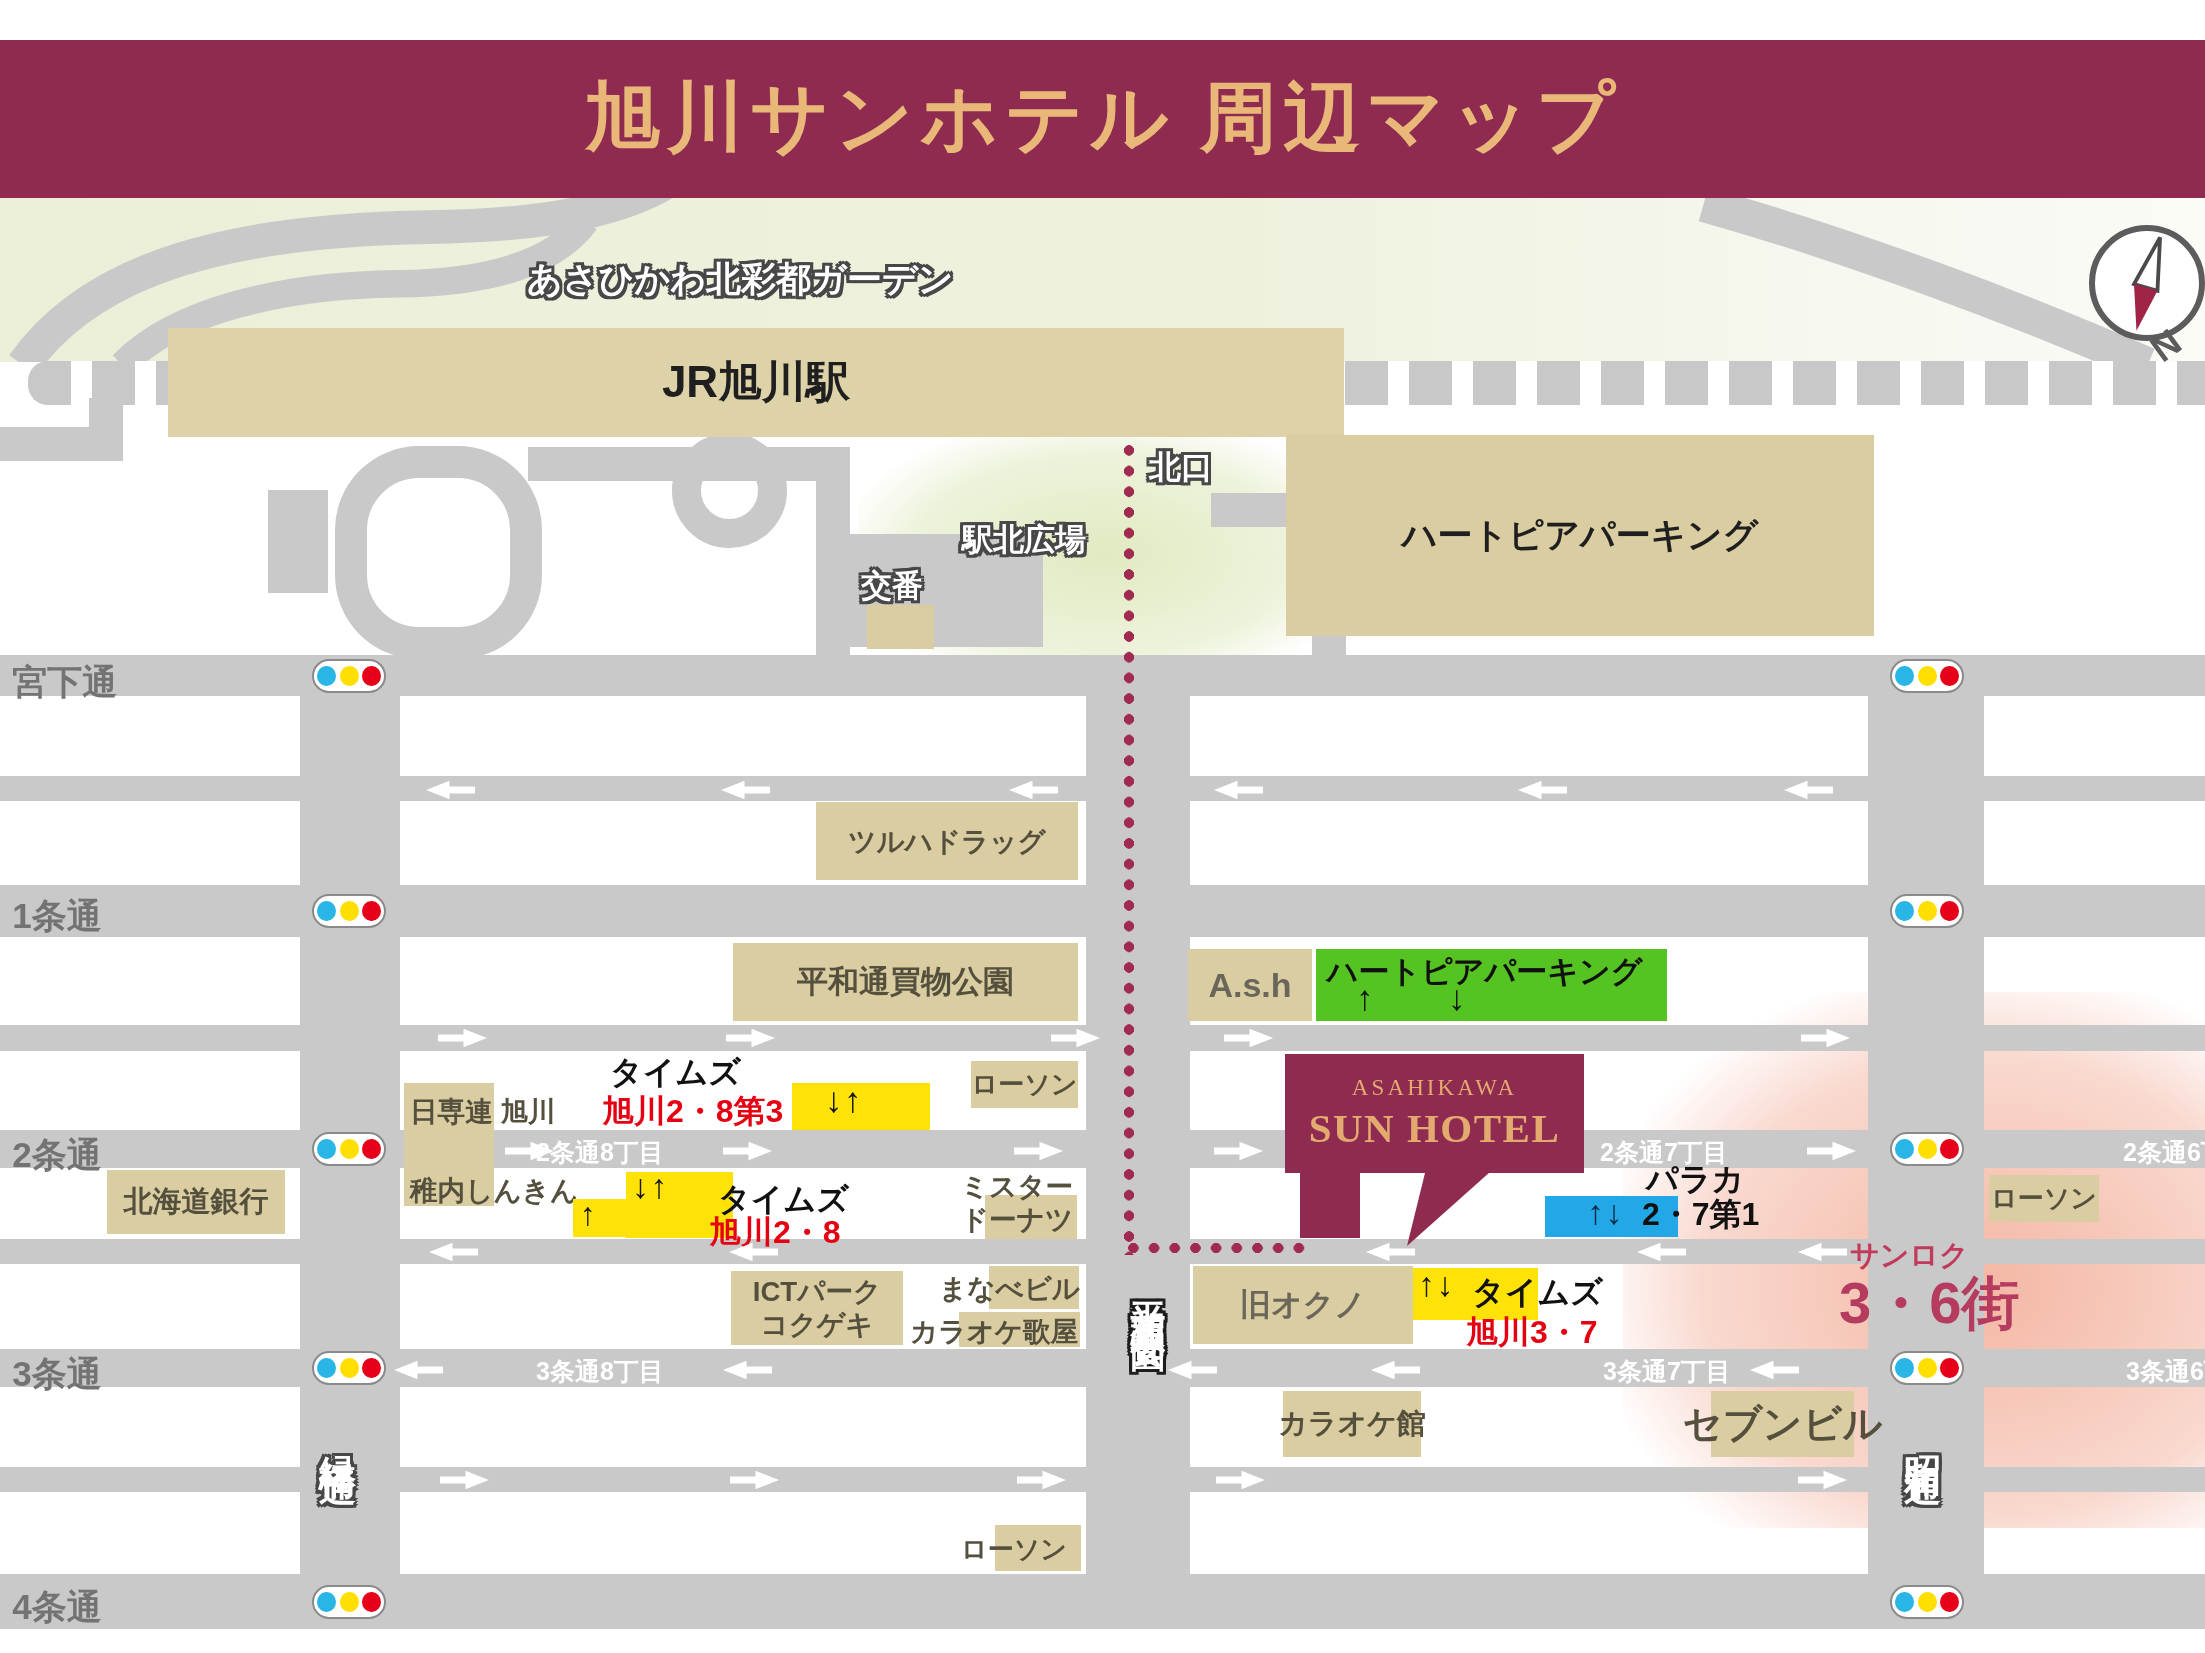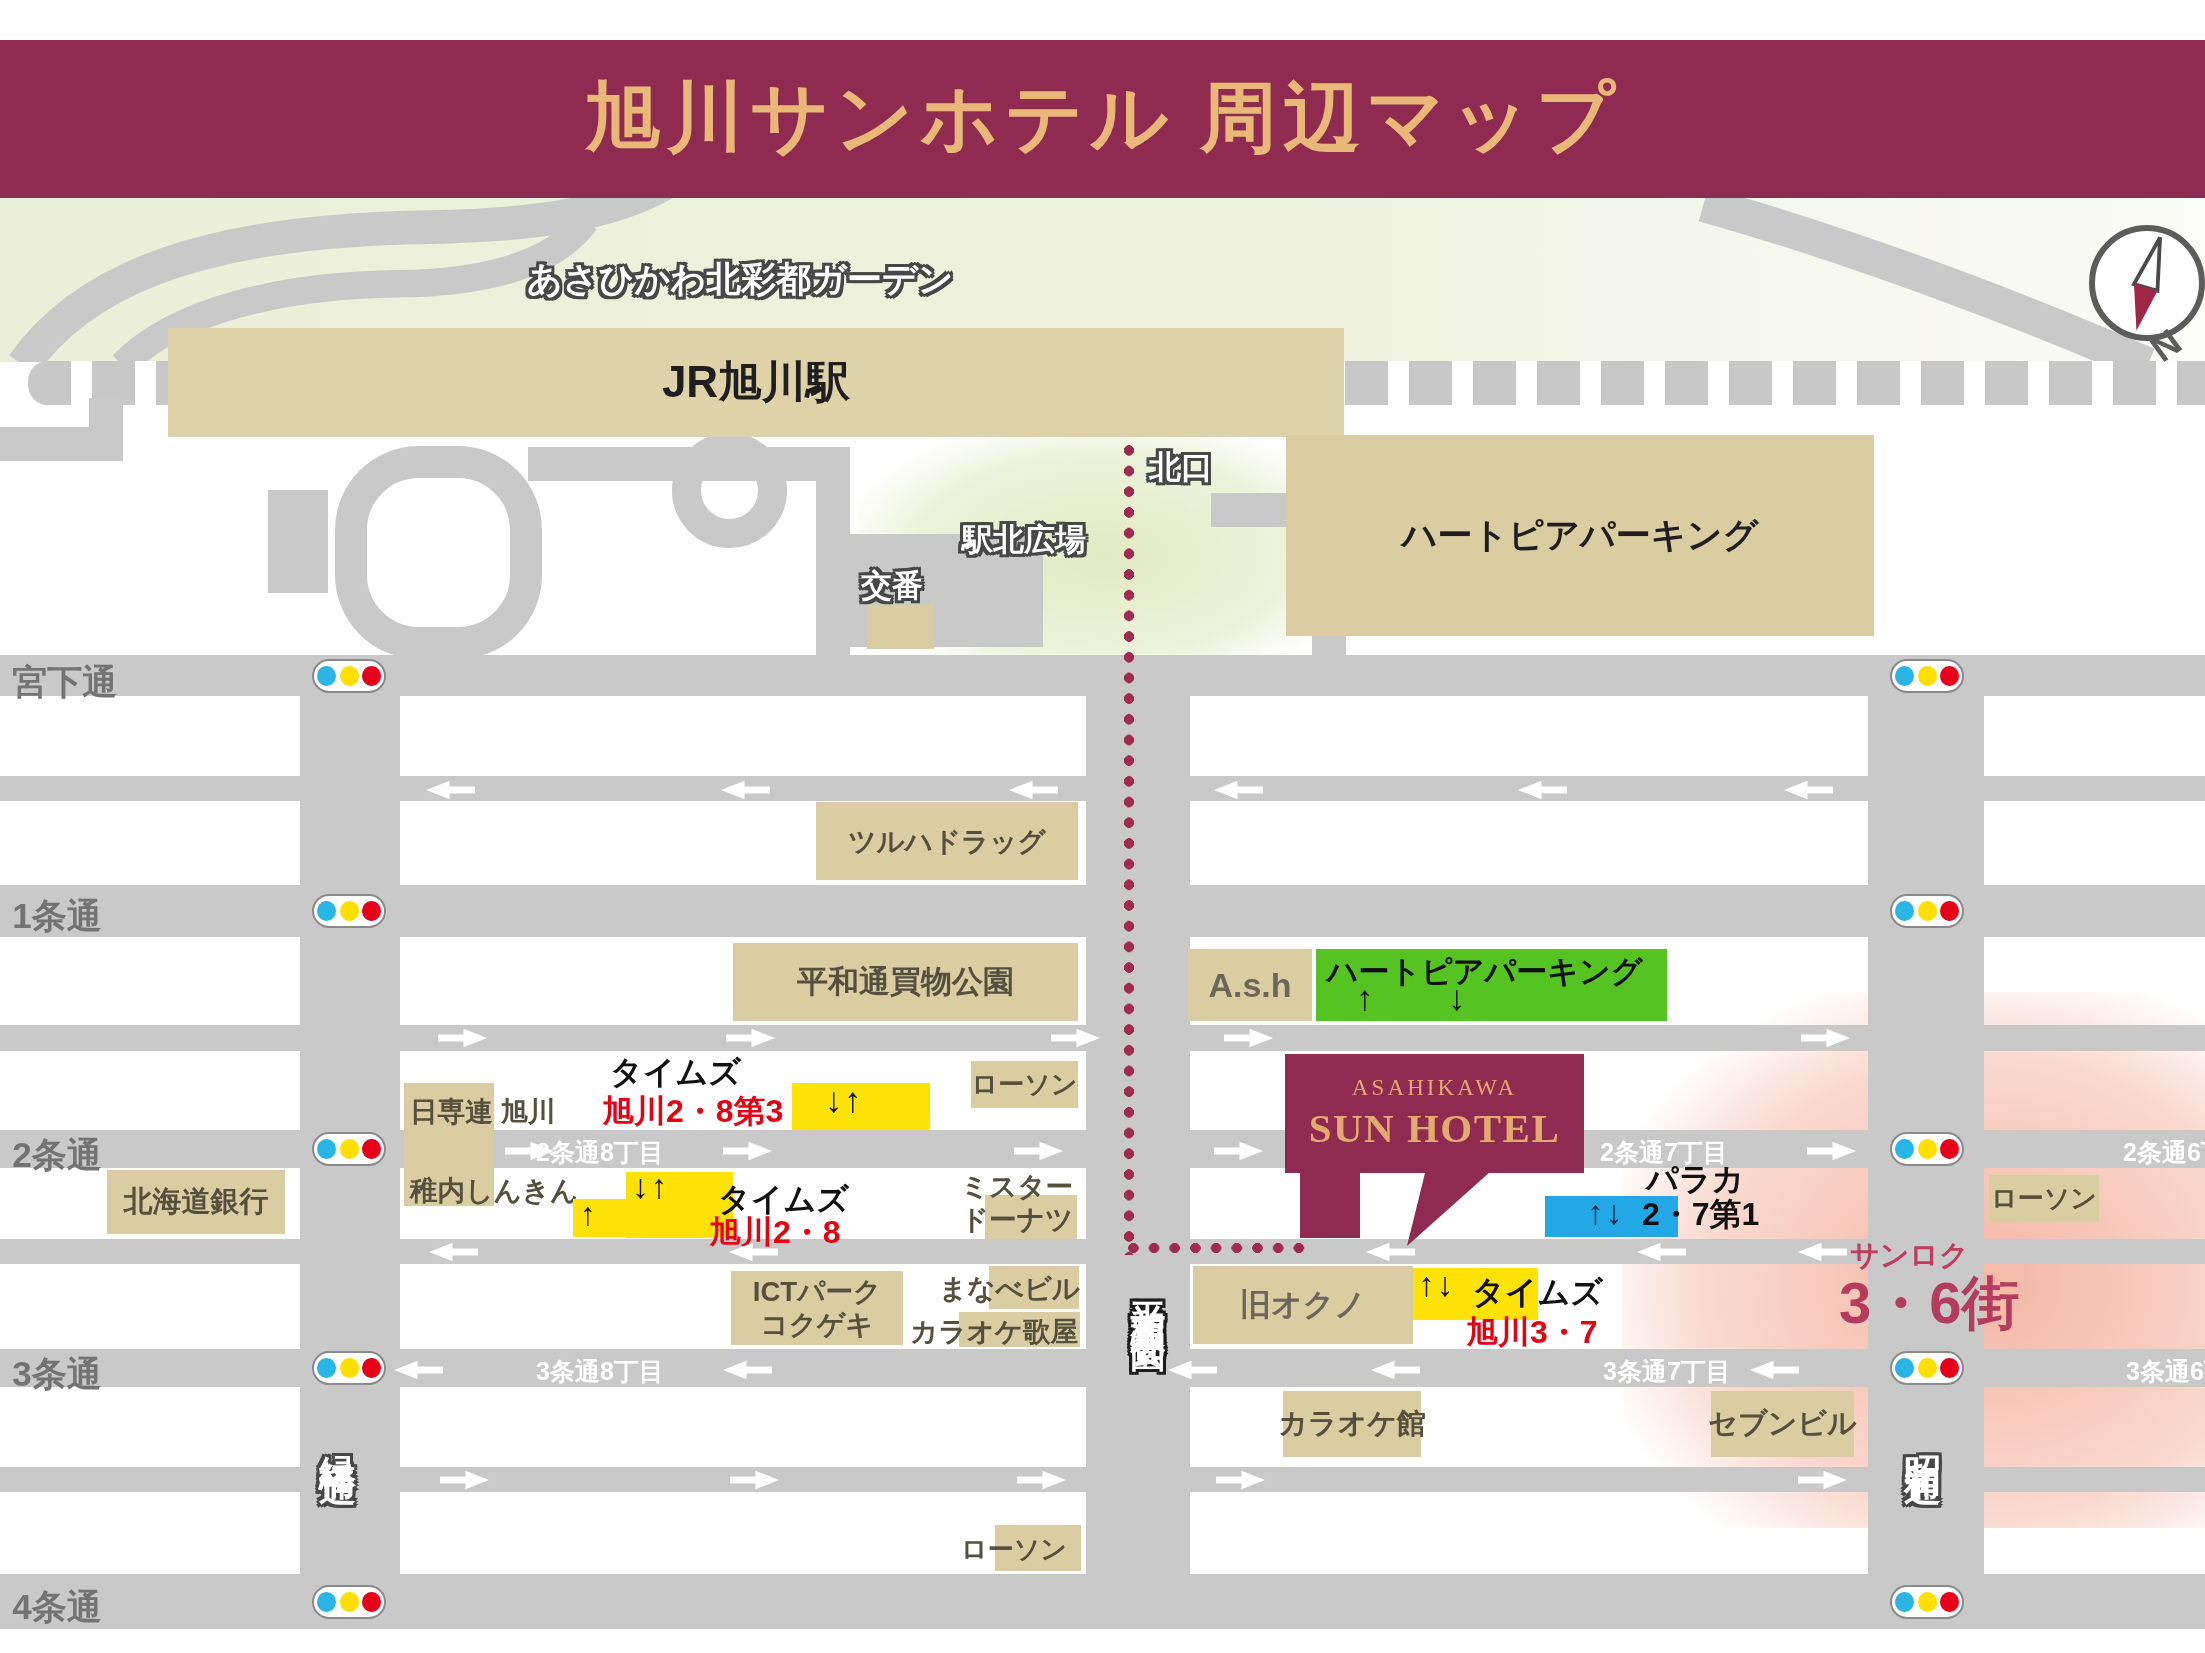--- a/index.html
+++ b/index.html
@@ -97,21 +97,21 @@
   <div class="bld" style="left:971px;top:1061px;width:107px;height:47px;font-size:26px;">ローソン</div>
   <div class="bld" style="left:1188px;top:949px;width:124px;height:72px;font-size:34px;color:#6b665a;">A.s.h</div>
   <div class="bld" style="left:404px;top:1083px;width:90px;height:123px;"></div>
   <div class="bld" style="left:107px;top:1170px;width:178px;height:64px;font-size:29px;">北海道銀行</div>
   <div class="bld" style="left:985px;top:1195px;width:92px;height:44px;"></div>
   <div class="bld" style="left:989px;top:1266px;width:90px;height:43px;"></div>
   <div class="bld" style="left:731px;top:1271px;width:172px;height:74px;"></div>
   <div class="bld" style="left:959px;top:1312px;width:121px;height:35px;"></div>
   <div class="bld" style="left:1193px;top:1266px;width:220px;height:78px;font-size:31px;color:#6b665a;">旧オクノ</div>
   <div class="bld" style="left:1283px;top:1391px;width:138px;height:66px;font-size:29px;">カラオケ館</div>
-  <div class="bld" style="left:1711px;top:1391px;width:143px;height:66px;font-size:29px;">セブンビル</div>
+  <div class="bld" style="left:1711px;top:1391px;width:143px;height:66px;font-size:39px;">セブンビル</div>
   <div class="bld" style="left:1989px;top:1175px;width:110px;height:47px;font-size:26px;">ローソン</div>
   <div class="bld" style="left:995px;top:1525px;width:86px;height:46px;"></div>
 
   <div class="lbl" style="left:410px;top:1093px;font-size:27.6px;color:#55503e;">日専連 旭川</div>
   <div class="lbl" style="left:410px;top:1172px;font-size:27.6px;color:#55503e;">稚内しんきん</div>
   <div class="abs cn" style="left:954px;top:1172px;width:126px;height:64px;">
     <div style="font-size:27.6px;font-weight:bold;color:#55503e;line-height:1.18;">
       <span>ミスター</span><br><span>ドーナツ</span>
     </div>
   </div>

